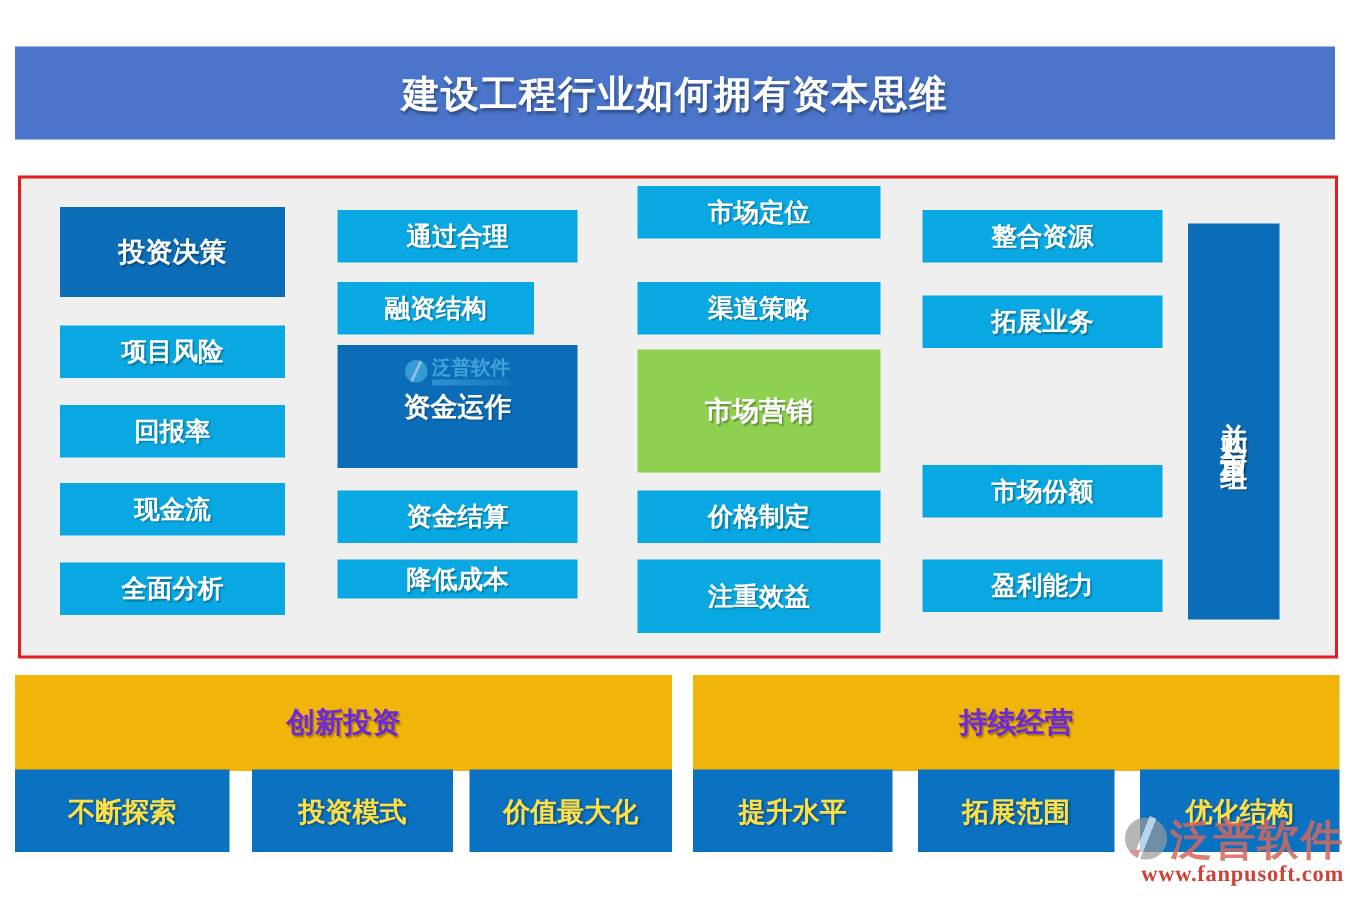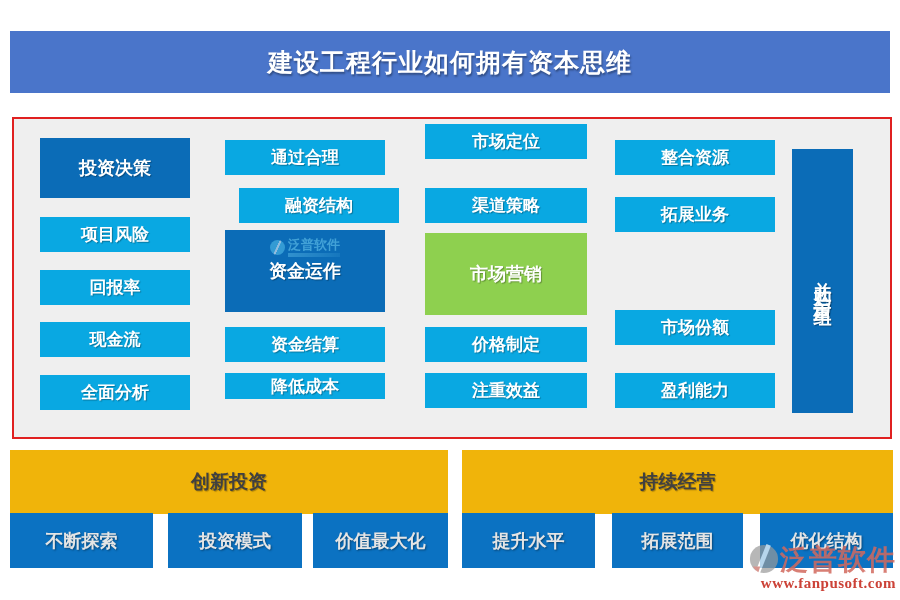--- a/index.html
+++ b/index.html
@@ -49,29 +49,29 @@
     writing-mode:vertical-rl;
     letter-spacing:7px;
     font-size:18px;
     padding-top:6px;
   }
 
   .banner-orange{
     position:absolute;height:64px;top:450px;
     background:var(--orange);
     display:flex;align-items:center;justify-content:center;
-    color:#404040;font-size:19px;font-weight:bold;
+    color:#6d28d9;font-size:19px;font-weight:bold;
     text-shadow:1px 1px 1px rgba(0,0,0,.3);
   }
 
   .bottom-box{
     position:absolute;top:513px;height:55px;
     background:var(--bottom-blue);
     display:flex;align-items:center;justify-content:center;
-    color:#e5e5e5;font-size:18px;font-weight:bold;
+    color:#fde047;font-size:18px;font-weight:bold;
     text-shadow:1px 1px 2px rgba(0,0,0,.4);
     white-space:nowrap;
   }
 
   .inner-wm{
     position:absolute;top:8px;left:50%;transform:translateX(-50%);
     display:flex;align-items:center;gap:3px;
     opacity:.55;text-shadow:none;
   }
   .inner-wm-logo{
@@ -123,21 +123,21 @@
   <div class="box cyan" style="left:40px;top:322px;width:150px;height:35px">
     <span>现金流</span>
   </div>
   <div class="box cyan" style="left:40px;top:375px;width:150px;height:35px">
     <span>全面分析</span>
   </div>
 
   <div class="box cyan" style="left:225px;top:140px;width:160px;height:35px">
     <span>通过合理</span>
   </div>
-  <div class="box cyan" style="left:239px;top:188px;width:160px;height:35px">
+  <div class="box cyan" style="left:225px;top:188px;width:131px;height:35px">
     <span>融资结构</span>
   </div>
   <div class="box dark lg" style="left:225px;top:230px;width:160px;height:82px">
     <div class="inner-wm">
       <span class="inner-wm-logo"></span>
       <span class="inner-wm-text">
         <span>泛普软件</span>
         <span class="inner-wm-sub"></span>
       </span>
     </div>
@@ -155,21 +155,21 @@
   </div>
   <div class="box cyan" style="left:425px;top:188px;width:162px;height:35px">
     <span>渠道策略</span>
   </div>
   <div class="box green lg" style="left:425px;top:233px;width:162px;height:82px">
     <span>市场营销</span>
   </div>
   <div class="box cyan" style="left:425px;top:327px;width:162px;height:35px">
     <span>价格制定</span>
   </div>
-  <div class="box cyan" style="left:425px;top:373px;width:162px;height:35px">
+  <div class="box cyan" style="left:425px;top:373px;width:162px;height:49px">
     <span>注重效益</span>
   </div>
 
   <div class="box cyan" style="left:615px;top:140px;width:160px;height:35px">
     <span>整合资源</span>
   </div>
   <div class="box cyan" style="left:615px;top:197px;width:160px;height:35px">
     <span>拓展业务</span>
   </div>
   <div class="box cyan" style="left:615px;top:310px;width:160px;height:35px">

